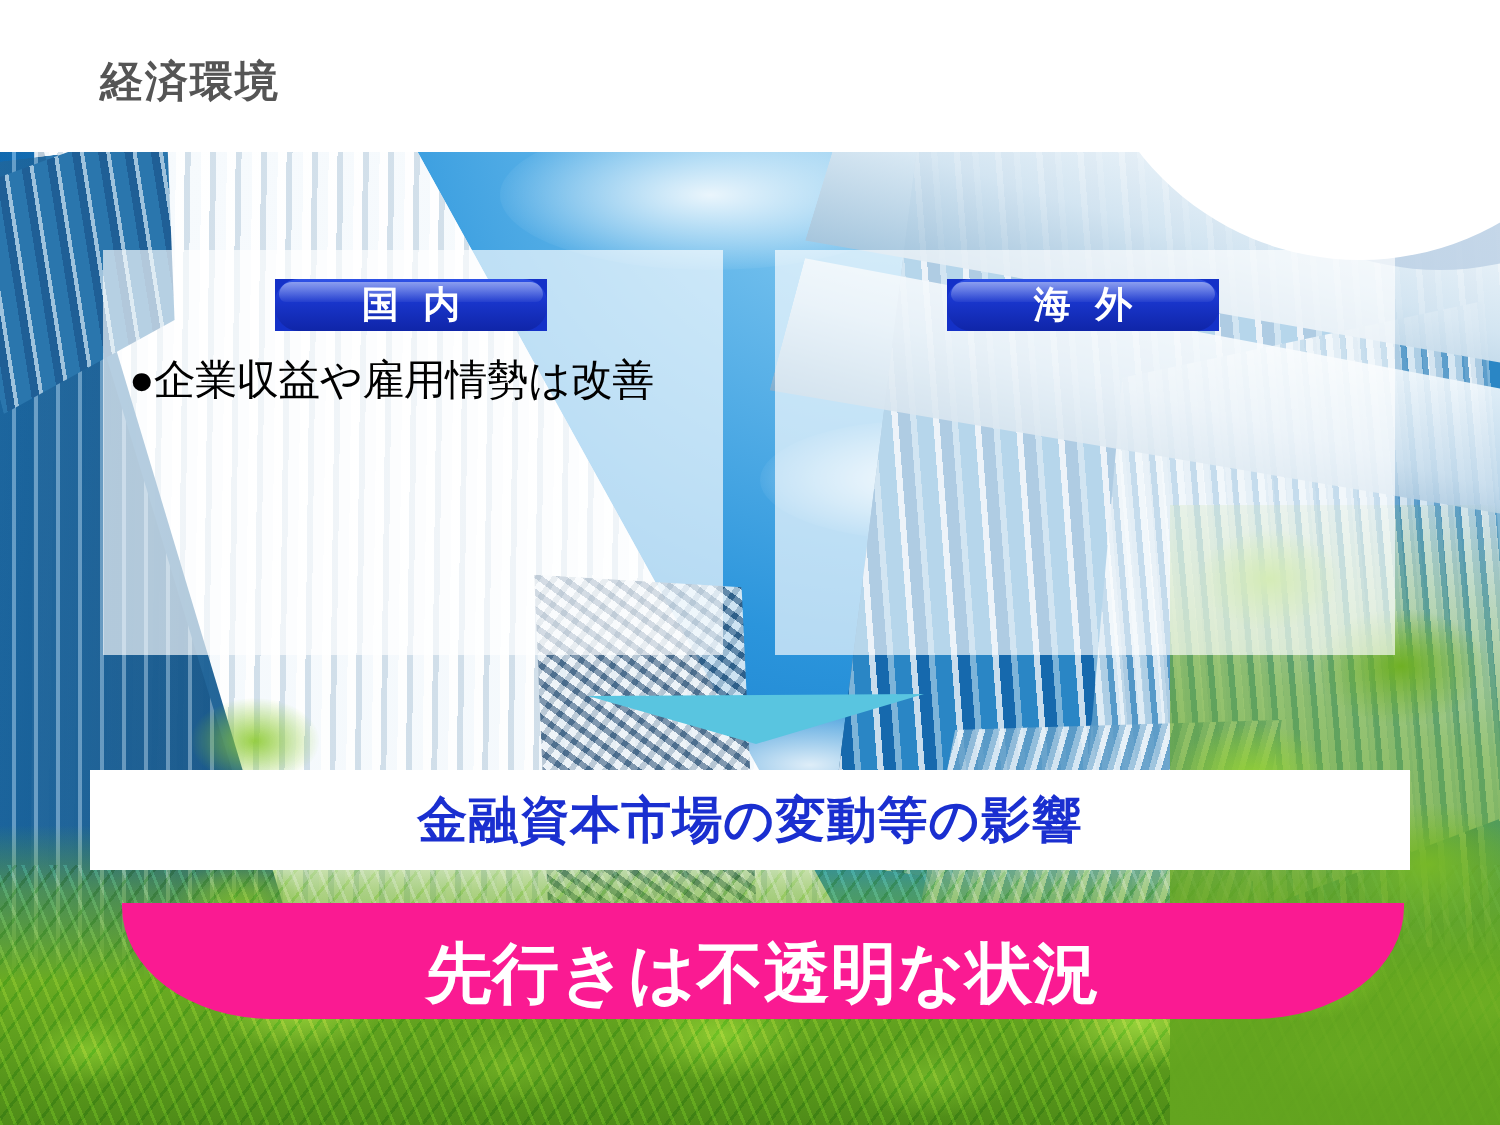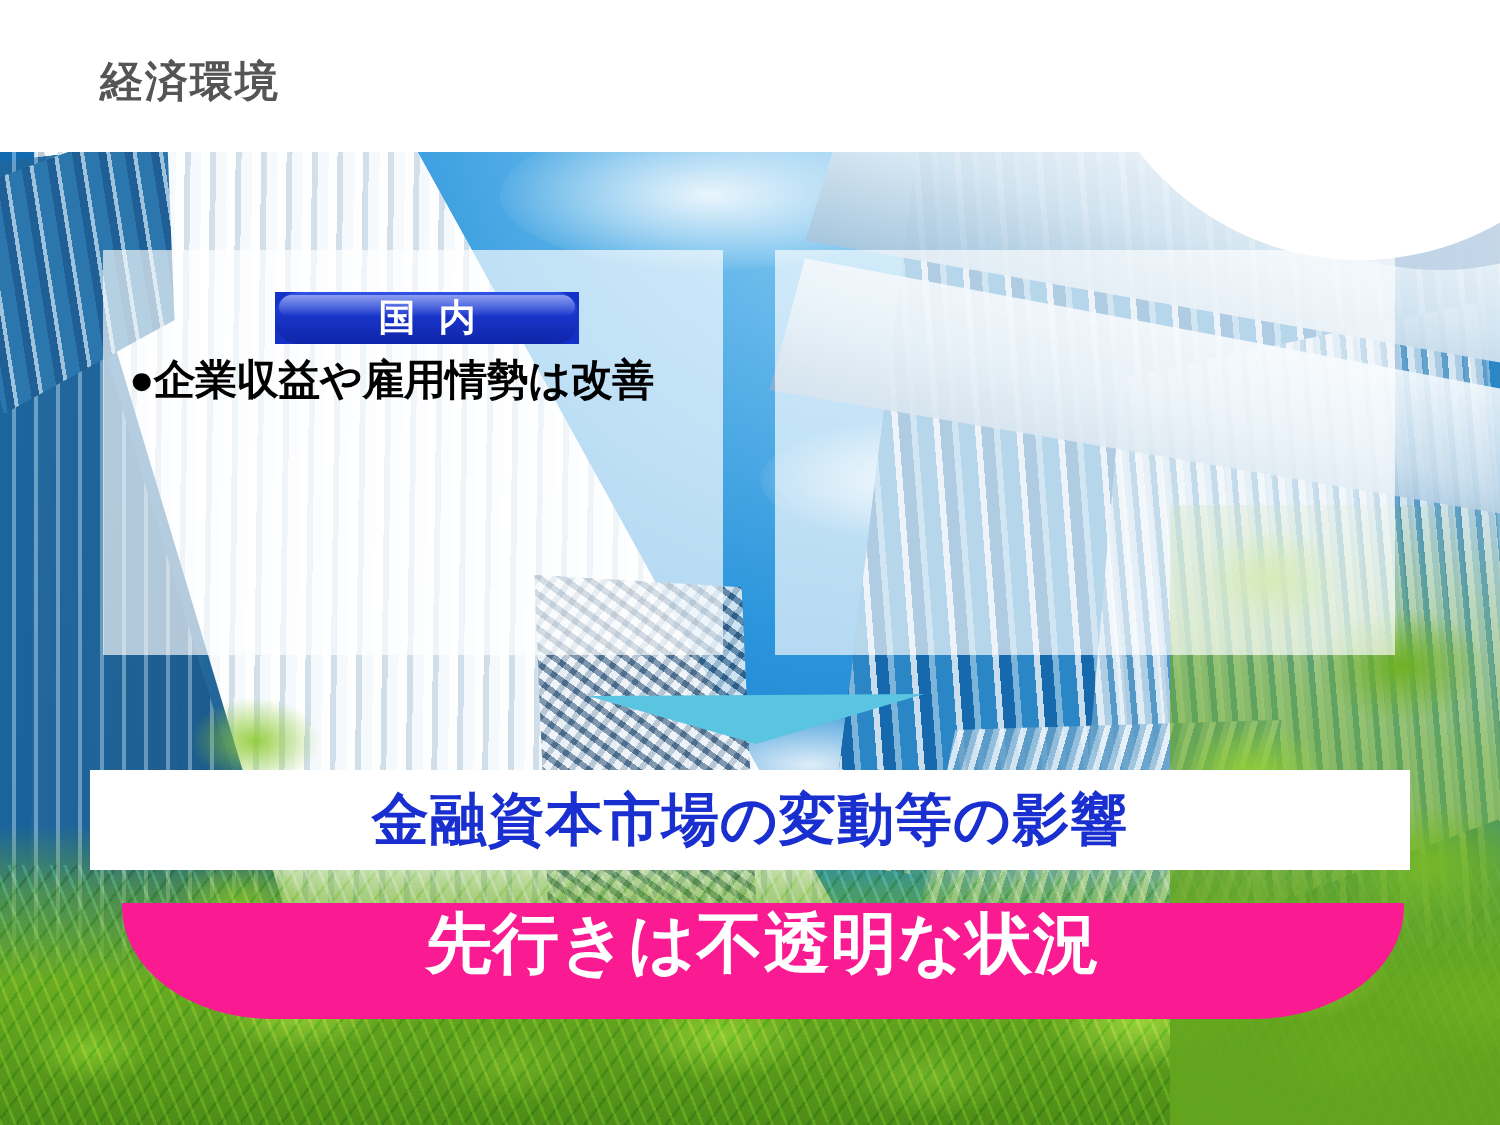--- a/index.html
+++ b/index.html
@@ -270,29 +270,28 @@
     position: absolute;
     top: 250px;
     height: 405px;
     background: rgba(255,255,255,.66);
   }
   .card-left  { left: 103px;  width: 620px; }
   .card-right { left: 775px;  width: 620px; }
 
   .card-badge {
     position: absolute;
-    top: 42px;
-    width: 304px;
+    top: 29px;
+    width: 272px;
     height: 52px;
     background:
       linear-gradient(180deg, rgba(255,255,255,.42) 0%, rgba(255,255,255,.08) 44%, rgba(0,0,0,.12) 100%),
       #1431c8;
     border-radius: 22px 22px 22px 22px / 26px 26px 26px 26px;
     box-shadow: inset 0 0 0 1px rgba(255,255,255,.18);
-    font-family: Liberation Serif, serif;
   }
   .card-badge.squared {
     border-radius: 0;
     background: transparent;
   }
   .card-badge-base {
     position: absolute;
     inset: 0;
     background: #1431c8;
   }
@@ -324,21 +323,21 @@
   }
   .badge-left  { left: 172px; }
   .badge-right { left: 172px; }
 
   .card-body {
     position: absolute;
     left: 28px;
     right: 14px;
     top: 103px;
     font-size: 42px;
-    font-weight: bold;
+    font-weight: normal;
     color: #000000;
     line-height: 1.30;
     letter-spacing: -0.5px;
   }
   .bullet-line { display: block; margin-bottom: 10px; text-indent: -2px; }
 
   
   .down-arrow {
     position: absolute;
     left: 588px; top: 694px;
@@ -349,36 +348,36 @@
   .white-banner {
     position: absolute;
     left: 90px; top: 770px;
     width: 1320px; height: 100px;
     background: #ffffff;
     display: flex;
     align-items: center;
     justify-content: center;
   }
   .white-banner-text {
-    font-size: 57px;
+    font-size: 50px;
     font-weight: bold;
     color: #1a2fd0;
     letter-spacing: 1px;
     white-space: nowrap;
   }
 
   
   .pink-banner {
     position: absolute;
     left: 122px; top: 903px;
     width: 1282px; height: 116px;
     background: #fa1a92;
     border-radius: 0 0 150px 150px / 0 0 112px 112px;
     display: flex;
-    align-items: flex-start;
+    align-items: flex-end;
     justify-content: center;
   }
   .pink-banner-text {
     font-size: 66px;
     font-weight: bold;
     color: #ffffff;
     letter-spacing: 1px;
     white-space: nowrap;
     margin-top: -4px;
   }
@@ -434,20 +433,26 @@
       <div class="card-badge-inner"></div>
       <div class="card-badge-gloss"></div>
       <div class="card-badge-label">国 内</div>
     </div>
     <div class="card-body">
       <span class="bullet-line">●企業収益や雇用情勢は改善</span>
     </div>
   </div>
 
   <div class="card card-right">
+    <div class="card-badge squared badge-right">
+      <div class="card-badge-base"></div>
+      <div class="card-badge-inner"></div>
+      <div class="card-badge-gloss"></div>
+      <div class="card-badge-label">海 外</div>
+    </div>
     <div class="card-body">
     </div>
   </div>
 
   <span class="down-arrow">
     <svg width="336" height="50" viewBox="0 0 336 50" aria-hidden="true">
       <polygon points="0,2 336,0 168,50" fill="#59c5e0"></polygon>
     </svg>
   </span>
 

